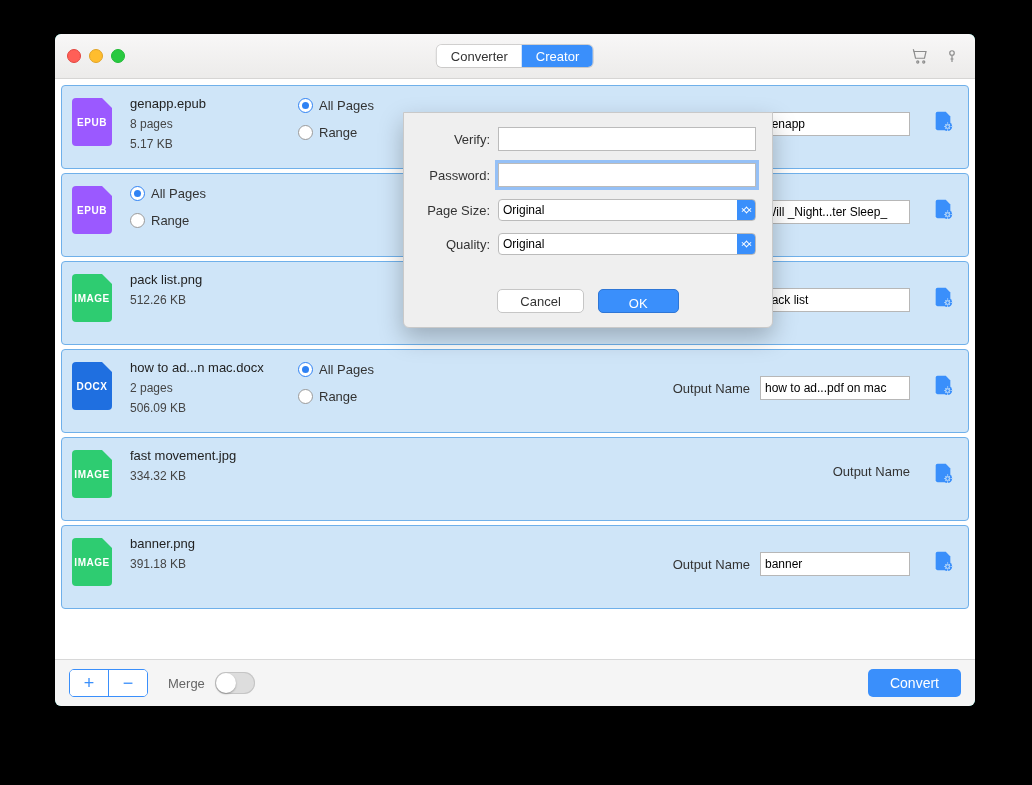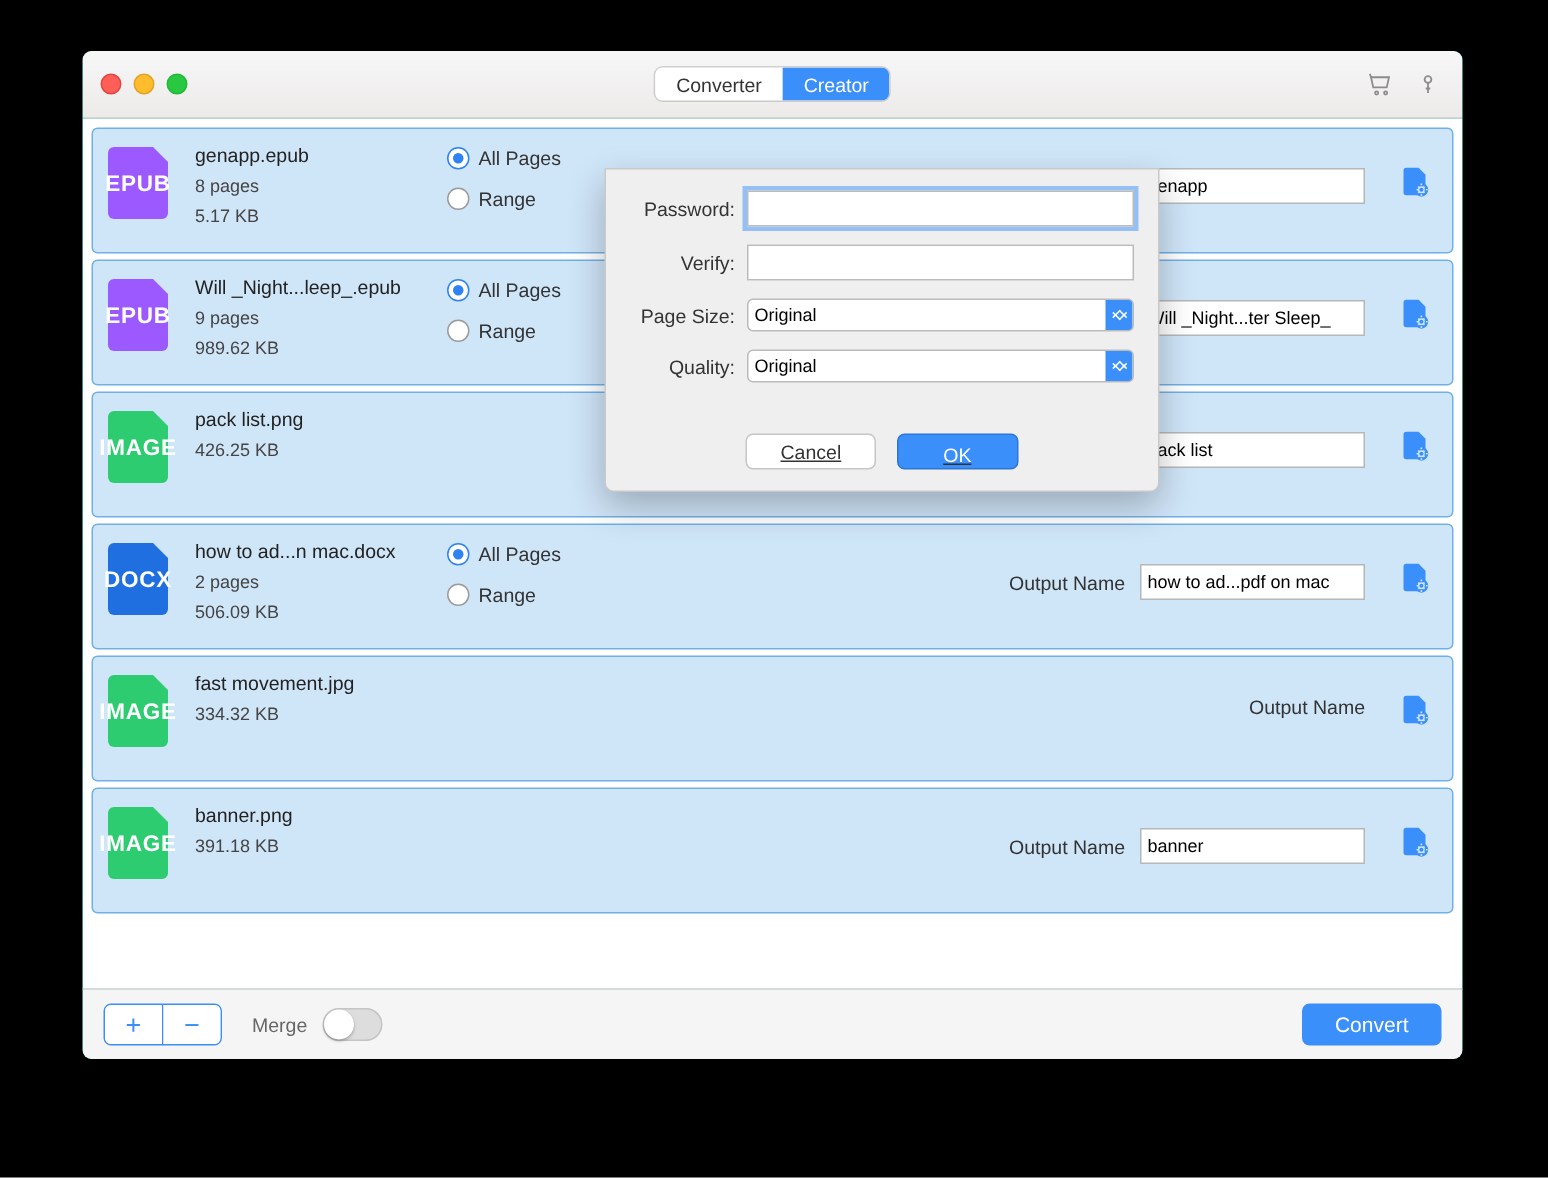--- a/index.html
+++ b/index.html
@@ -80,21 +80,21 @@
     padding:10px 14px 10px 10px;
     display:flex;
     align-items:flex-start;
     gap:18px;
     position:relative;
     min-height:62px;
   }
   .fileicon{
     width:40px;height:48px;border-radius:4px;
     display:flex;align-items:center;justify-content:center;
-    color:#fff;font-size:15px;font-weight:600;letter-spacing:0.5px;
+    color:#fff;font-size:10px;font-weight:600;letter-spacing:0.5px;
     margin-top:2px;
     position:relative;
   }
   .fileicon::after{
     content:"";position:absolute;top:0;right:0;
     border-style:solid;border-width:0 10px 10px 0;
     border-color:transparent #cfe5f8 transparent transparent;
   }
   .ic-epub{background:#9b59ff;}
   .ic-image{background:#2ecc71;}
@@ -189,21 +189,21 @@
     border-right:1.5px solid #fff;border-bottom:1.5px solid #fff;
     transform:translateY(-70%) rotate(45deg);
     pointer-events:none;
   }
   .select-wrap::before{
     content:"";position:absolute;right:6px;top:50%;width:6px;height:6px;
     border-left:1.5px solid #fff;border-top:1.5px solid #fff;
     transform:translateY(-30%) rotate(45deg);
     pointer-events:none;
   }
-  .sheet .btns{display:flex;justify-content:center;gap:14px;margin-top:34px;text-decoration:underline;}
+  .sheet .btns{display:flex;justify-content:center;gap:14px;margin-top:34px;}
   .sheet .btns button{
     height:24px;border-radius:5px;padding:0 22px;font-size:13px;cursor:pointer;
   }
   .btn-cancel{background:#fff;border:1px solid #c6c6c6;color:#333;}
   .btn-ok{background:#3a8ffb;border:1px solid #2e76d6;color:#fff;padding:6px 30px!important;}
 </style>
 </head>
 <body>
 
 <div class="stage">
@@ -269,25 +269,20 @@
               <circle cx="17" cy="18" r="5" fill="#3a8ffb"></circle>
               <path d="M17 15.5a2.5 2.5 0 1 0 0 5 2.5 2.5 0 0 0 0-5zm0 1a1.5 1.5 0 1 1 0 3 1.5 1.5 0 0 1 0-3z" fill="#cfe5f8"></path>
               <path d="M17 13.5v1.2M17 21.3v1.2M13.5 18h1.2M20.3 18h1.2M14.7 15.7l.8.8M18.5 19.5l.8.8M14.7 20.3l.8-.8M18.5 16.5l.8-.8" stroke="#cfe5f8" stroke-width="1.2"></path>
             </svg>
           </div>
   </div>
         <div class="row">
     <div class="fileicon ic-epub">
             <span>EPUB</span>
           </div>
-    <div class="meta">
-      <span class="fname">Will _Night...leep_.epub</span>
-      <span>9 pages</span>
-      <span>989.62 KB</span>
-    </div>
     <div class="radios">
       <label class="radio">
               <input type="radio" checked="" style="">
               <span>All Pages</span>
             </label>
       <label class="radio">
               <input type="radio" style="">
               <span>Range</span>
             </label>
     </div>
@@ -305,21 +300,21 @@
             </svg>
           </div>
   </div>
         <div class="row">
     <div class="fileicon ic-image">
             <span>IMAGE</span>
           </div>
     <div class="meta">
       <span class="fname">pack list.png</span>
 
-      <span>426.25 KB</span>
+      <span>512.26 KB</span>
     </div>
     <div class="radios"></div>
     <div class="outblock">
       <span class="outlabel">Output Name</span>
       <input class="outinput" value="pack list" style="">
     </div>
     <div class="gearfile">
             <svg viewBox="0 0 24 24" fill="currentColor">
               <path d="M6 2h9l5 5v13a2 2 0 0 1-2 2H6a2 2 0 0 1-2-2V4a2 2 0 0 1 2-2z" fill="#3a8ffb"></path>
               <path d="M14 2v6h6" fill="#fff" opacity="0"></path>
@@ -419,26 +414,26 @@
     </div>
     <div class="merge">
       <span>Merge</span>
       <div class="switch"></div>
     </div>
     <button class="convert">Convert</button>
   </div>
 
   <div class="sheet">
     <div class="frow">
+      <label>Verify:</label>
+      <input type="password" style="">
+    </div>
+    <div class="frow">
       <label>Password:</label>
       <input type="password" class="focused" style="">
-    </div>
-    <div class="frow">
-      <label>Verify:</label>
-      <input type="password" style="">
     </div>
     <div class="frow">
       <label>Page Size:</label>
       <div class="select-wrap">
         <select>
           <option>Original</option>
         </select>
       </div>
     </div>
     <div class="frow">

